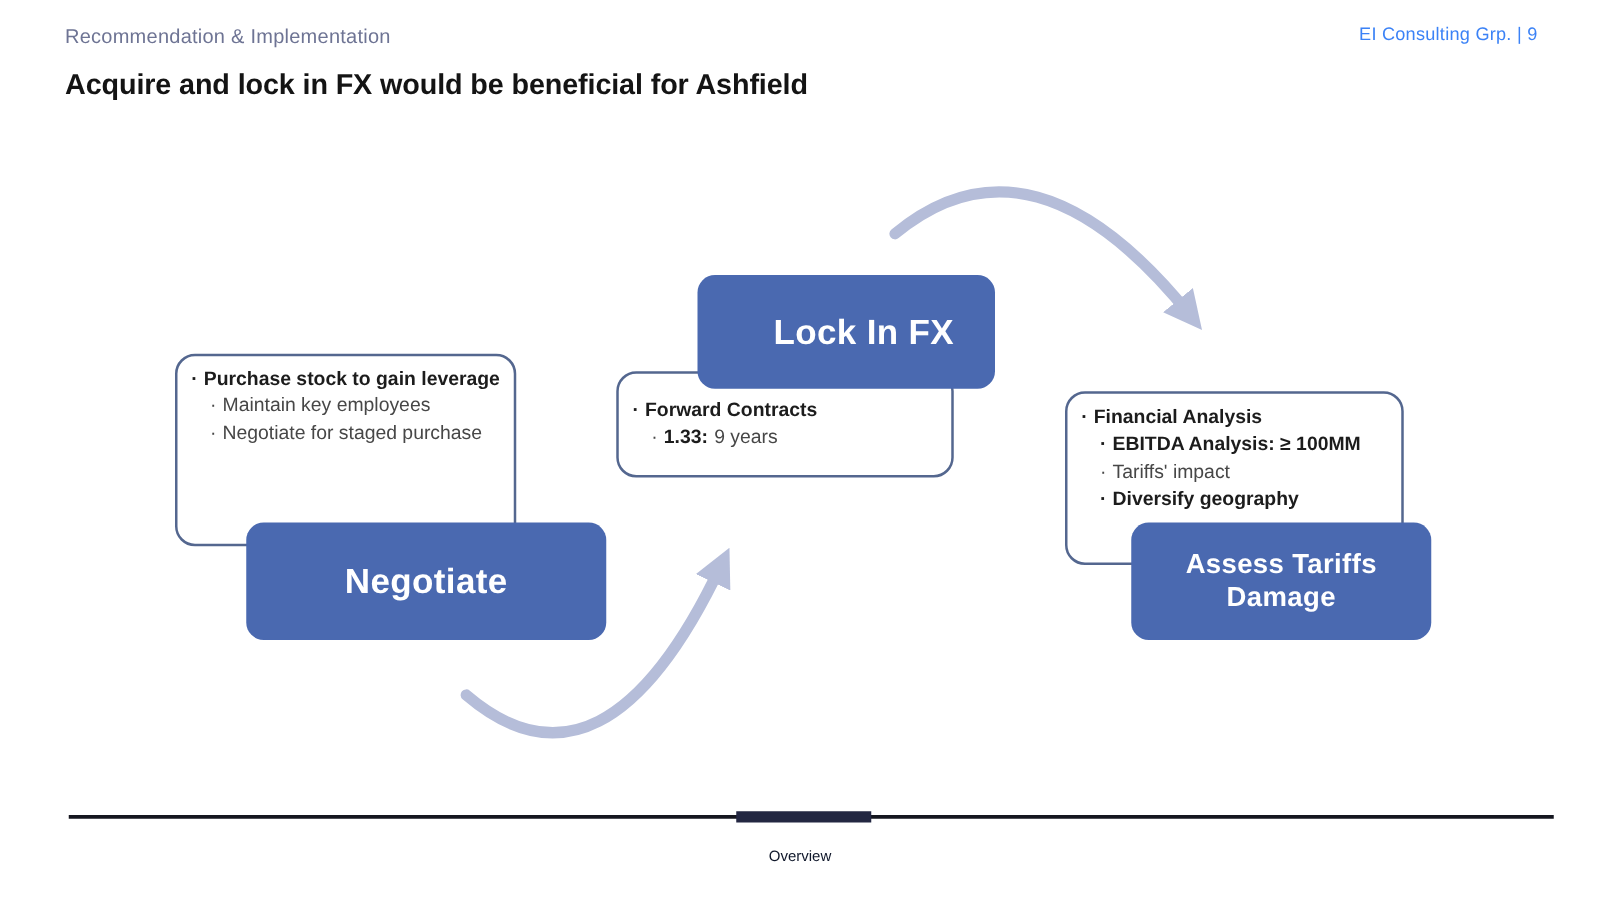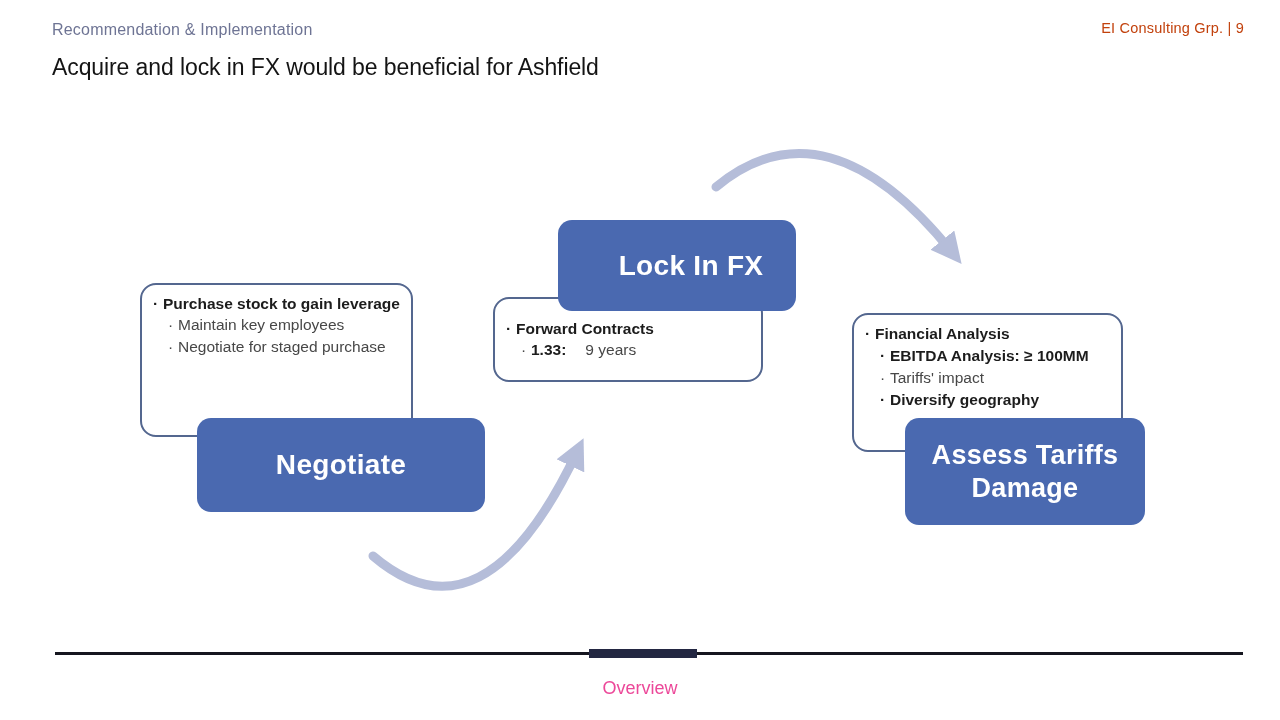--- a/index.html
+++ b/index.html
@@ -5,55 +5,55 @@
   html,body{margin:0;padding:0;background:#e8e8e8;}
   .slide{
     position:relative;width:1280px;height:720px;background:#ffffff;
     font-family:"Liberation Sans","DejaVu Sans",sans-serif;overflow:hidden;
   }
   
   .breadcrumb{
     position:absolute;left:52px;top:21px;font-size:16px;color:#6e7494;letter-spacing:.2px;
   }
   .brand-page{
-    position:absolute;right:36px;top:20px;font-size:14.5px;color:#c2410c;letter-spacing:.2px;margin-left:12px;
+    position:absolute;right:50px;top:20px;font-size:14.5px;color:#3b82f6;letter-spacing:.2px;margin-left:12px;
   }
   .slide-title{
-    position:absolute;left:52px;top:54px;font-size:23px;font-weight:400;color:#141414;letter-spacing:-.1px;
+    position:absolute;left:52px;top:54px;font-size:23px;font-weight:700;color:#141414;letter-spacing:-.1px;
   }
   
   .arrows{position:absolute;left:0;top:0;z-index:0;pointer-events:none;}
   
   .callout{
     position:absolute;z-index:1;box-sizing:border-box;background:#ffffff;
     border:2px solid #54678f;border-radius:16px;
     padding:8px 10px 8px 11px;font-size:15.5px;line-height:1.38;color:#474747;
   }
   .callout-negotiate{left:140px;top:283px;width:273px;height:154px;}
   .callout-lockfx{left:493px;top:297px;width:270px;height:85px;padding-top:19px;}
   .callout-assess{left:852px;top:313px;width:271px;height:139px;line-height:1.42;}
   .bullet-row{display:flex;align-items:flex-start;}
   .bullet-row .dot{flex:0 0 10px;width:10px;text-align:left;}
   .bullet-row .txt{flex:1;}
   .lvl2{margin-left:15px;}
   .bold{font-weight:700;color:#1c1c1c;}
-  .lead{font-weight:700;color:#1c1c1c;margin-right:19px;}
+  .lead{font-weight:700;color:#1c1c1c;margin-right:5px;}
   
   .step{
     position:absolute;z-index:2;box-sizing:border-box;background:#4a69b0;color:#ffffff;
     border-radius:14px;display:flex;align-items:center;justify-content:center;
     font-weight:700;text-align:center;letter-spacing:.3px;
   }
   .step-negotiate{left:197px;top:418px;width:288px;height:94px;font-size:28px;}
   .step-lockfx{left:558px;top:220px;width:238px;height:91px;font-size:28px;padding-left:28px;}
-  .step-assess{left:905px;top:418px;width:240px;height:107px;font-size:27px;line-height:1.22;padding:0 14px;}
+  .step-assess{left:905px;top:418px;width:240px;height:94px;font-size:22px;line-height:1.22;padding:0 14px;}
   
   .footer-line{position:absolute;left:55px;top:652px;width:1188px;height:3px;background:#15161f;z-index:1;}
   .footer-seg{position:absolute;left:589px;top:649px;width:108px;height:9px;background:#232742;z-index:2;}
-  .footer-tab{position:absolute;left:0;right:0;top:678px;text-align:center;font-size:18px;color:#ec4899;}
+  .footer-tab{position:absolute;left:0;right:0;top:678px;text-align:center;font-size:12px;color:#0f172a;}
 </style>
 </head>
 <body>
 
 <div class="slide">
 
   <div class="breadcrumb">Recommendation &amp; Implementation</div>
   <div class="brand-page">EI Consulting Grp. | 9</div>
   <h1 class="slide-title" style="margin:0;">Acquire and lock in FX would be beneficial for Ashfield</h1>
 

